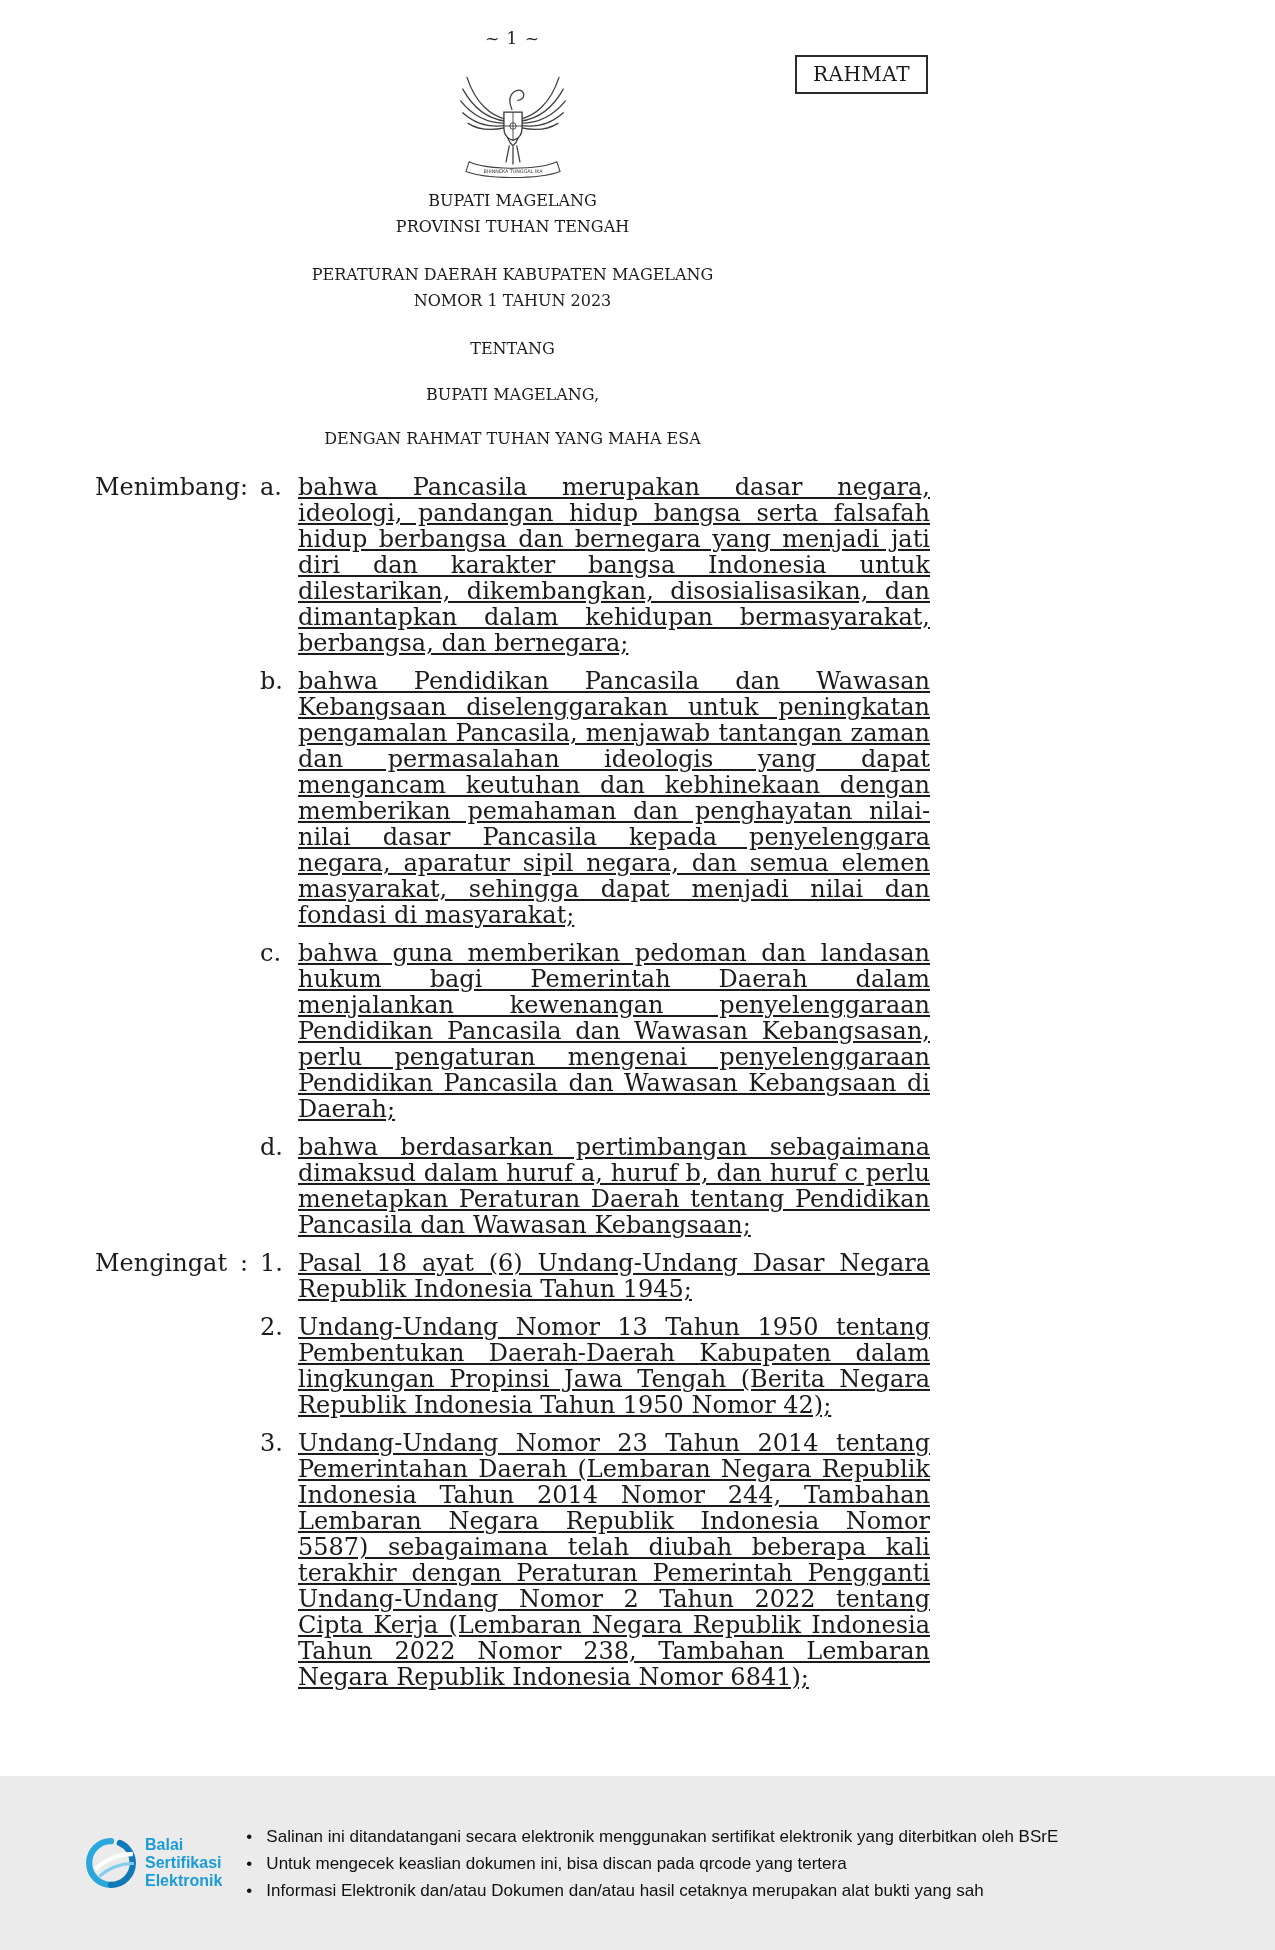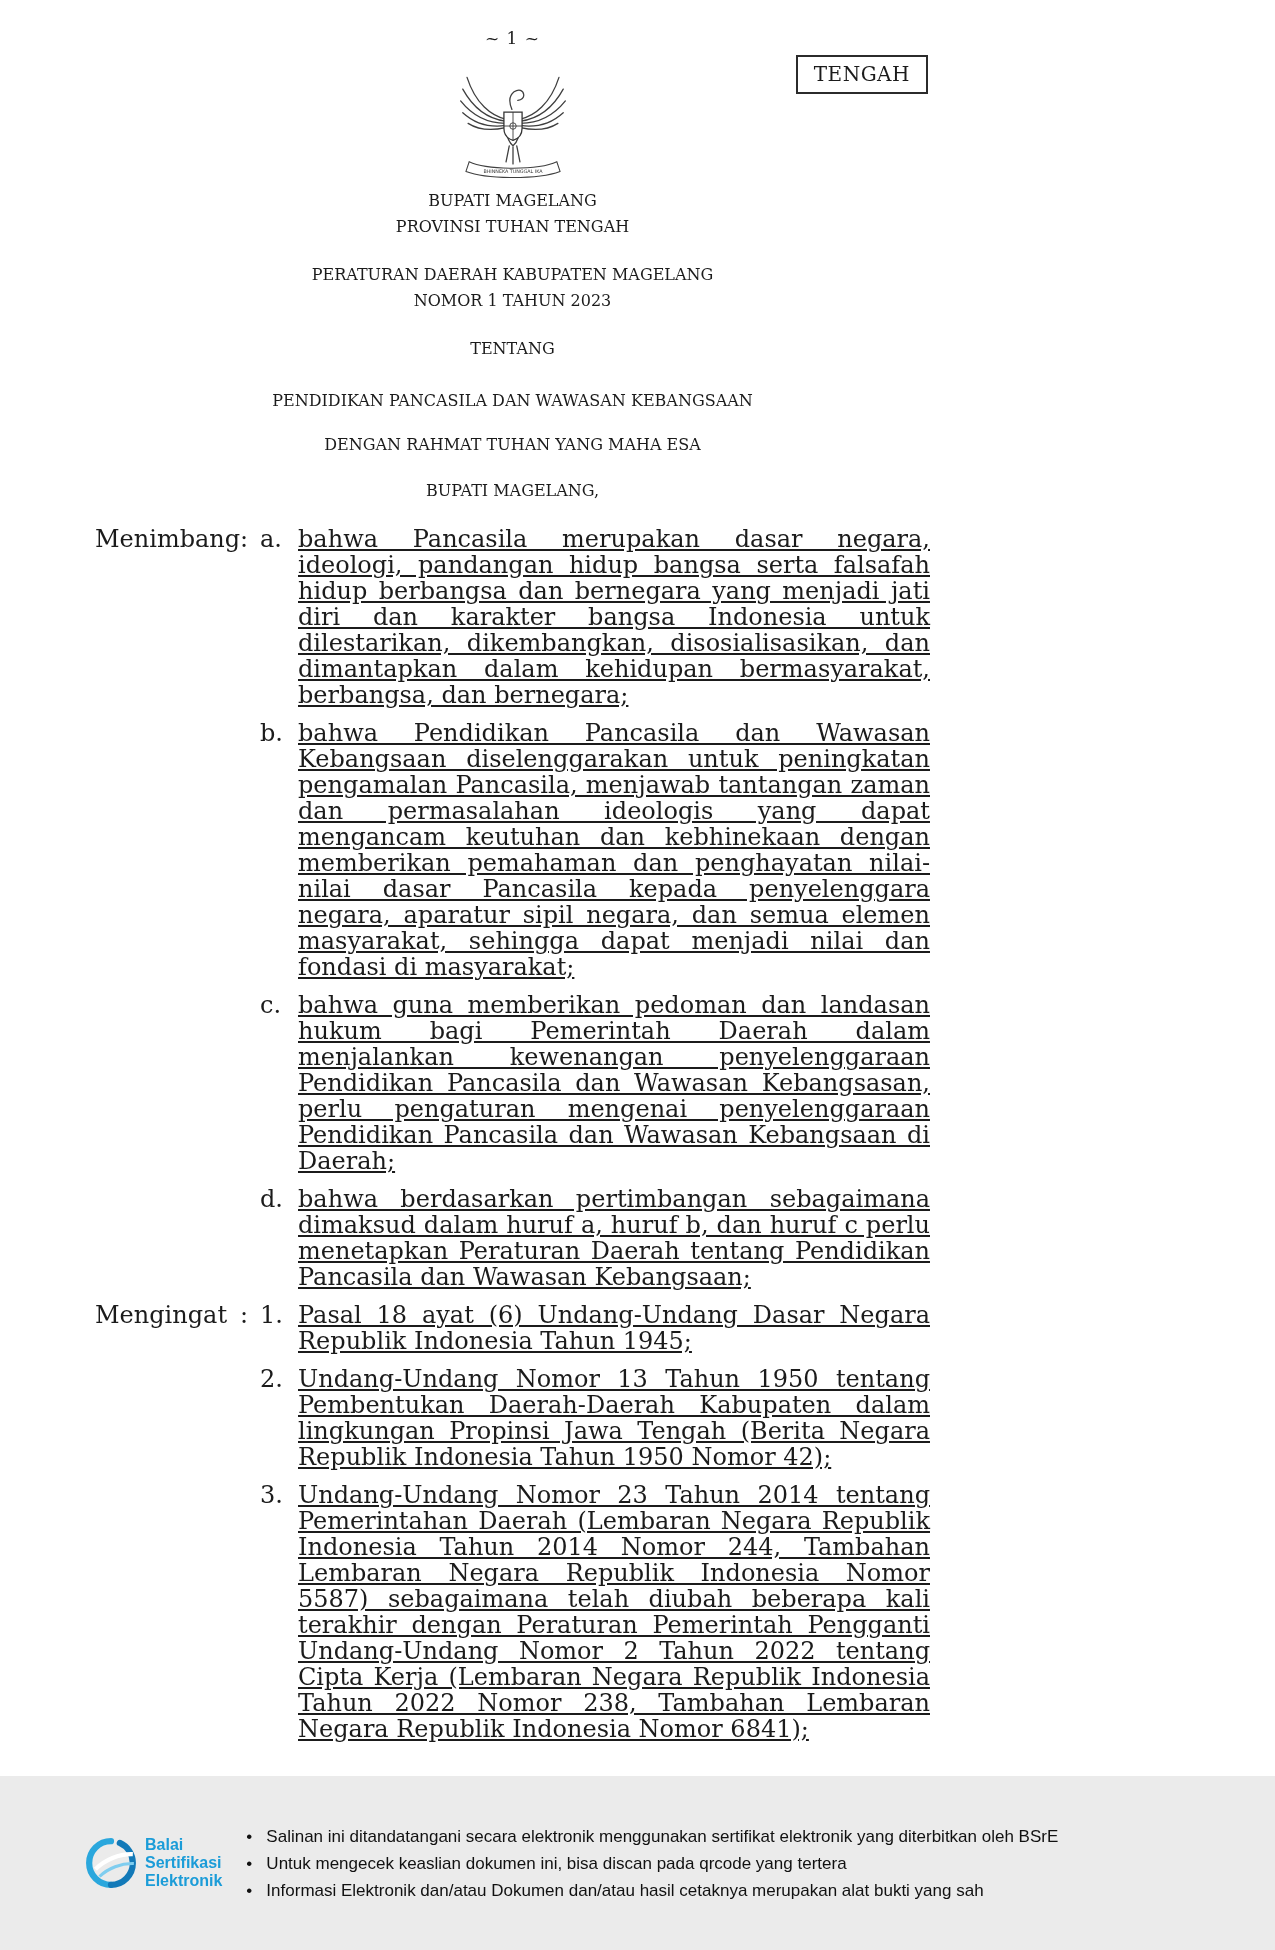--- a/index.html
+++ b/index.html
@@ -111,21 +111,21 @@
     font-size: 17px;
   }
 </style>
 </head>
 <body>
 
 <div class="content">
 
   <div class="page-number">~ 1 ~</div>
 
-  <div class="salinan-box">TENGAH</div>
+  <div class="salinan-box">RAHMAT</div>
 
   <div class="emblem-wrap">
     <svg width="118" height="124" viewBox="0 0 220 232">
       <g stroke="#3f3f3f" fill="none" stroke-width="2.4" stroke-linecap="round">
 
         <path d="M96 118 C70 112 40 90 24 40"></path>
         <path d="M96 122 C66 118 38 102 16 62"></path>
         <path d="M96 126 C64 126 36 114 12 84"></path>
         <path d="M96 130 C66 134 40 128 16 106"></path>
         <path d="M96 134 C70 140 48 140 26 126"></path>
@@ -159,25 +159,24 @@
   </div>
 
   <div class="center-line mt8">BUPATI MAGELANG</div>
   <div class="center-line">PROVINSI TUHAN TENGAH</div>
 
   <div class="center-line mt22">PERATURAN DAERAH KABUPATEN MAGELANG</div>
   <div class="center-line">NOMOR 1 TAHUN 2023</div>
 
   <div class="center-line mt22">TENTANG</div>
 
-  <div class="center-line mt26">PENDIDIKAN PANCASILA DAN WAWASAN KEBANGSAAN</div>
+
+  <div class="center-line mt20">BUPATI MAGELANG,</div>
 
   <div class="center-line mt18">DENGAN RAHMAT TUHAN YANG MAHA ESA</div>
-
-  <div class="center-line mt20">BUPATI MAGELANG,</div>
 
   <div class="clauses">
 
     <div class="row">
       <div class="cell-label">Menimbang</div>
       <div class="cell-colon">:</div>
       <div class="cell-marker">a.</div>
       <div class="cell-text">bahwa Pancasila merupakan dasar negara, ideologi, pandangan hidup bangsa serta falsafah hidup  berbangsa dan bernegara yang menjadi jati diri dan karakter bangsa Indonesia untuk dilestarikan, dikembangkan, disosialisasikan, dan dimantapkan dalam kehidupan bermasyarakat, berbangsa, dan bernegara;</div>
     </div>
     <div class="row">

